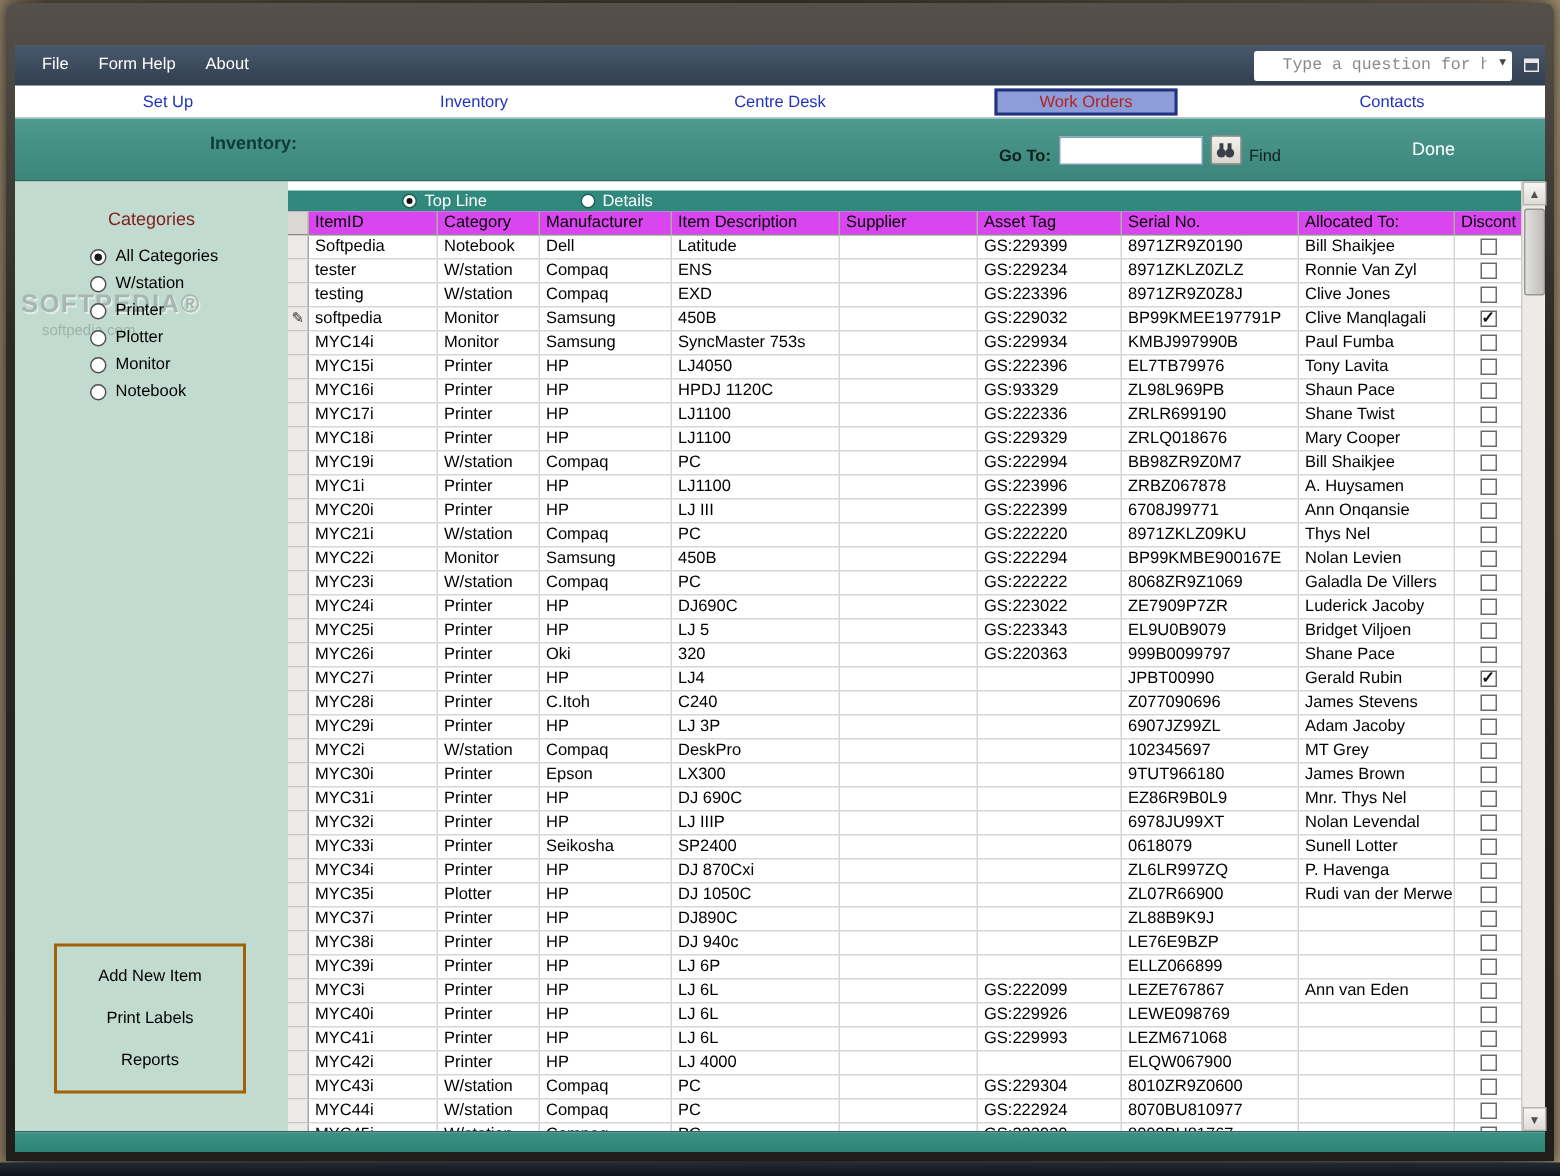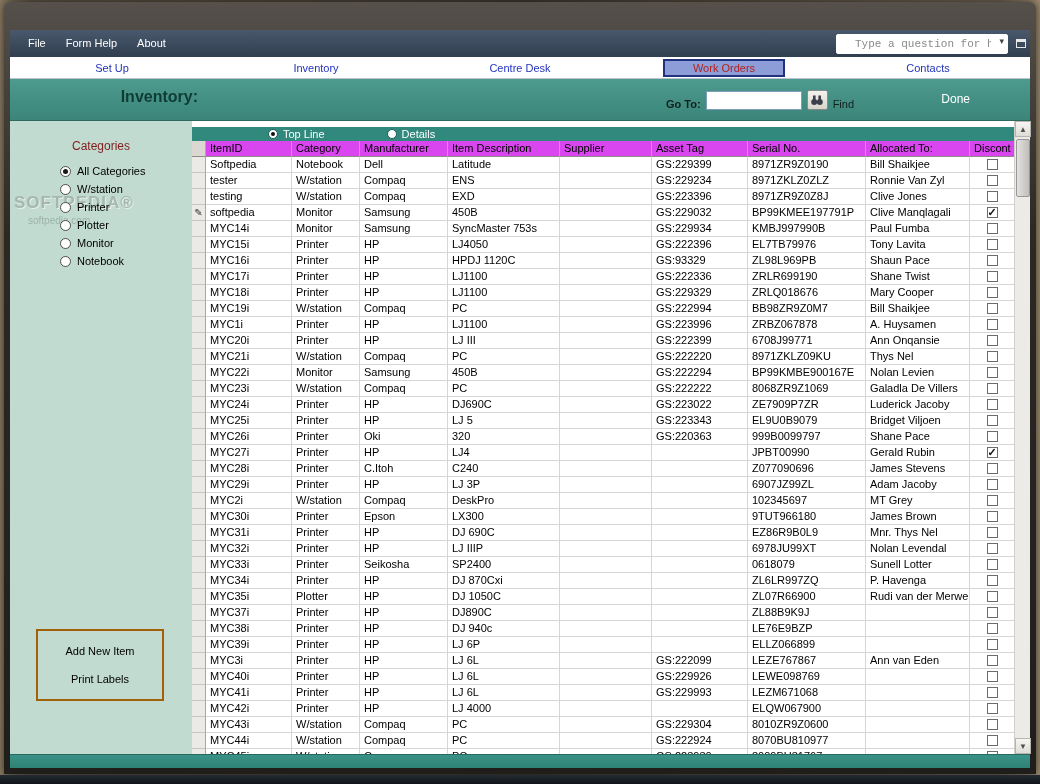--- a/index.html
+++ b/index.html
@@ -55,21 +55,21 @@
   .tab { flex:1; display:flex; align-items:center; justify-content:center; font-size:11px; color:#2233bb; }
   .tab-label { padding:1px 6px; }
   .tab.active { color:#b22222; }
   .tab.active .tab-label { background:#8c9dd8; border:2px solid #23327f; color:#b22222; padding:1px 28px; }
 
   
   .form { position:relative; height:689px; background:#fff; }
   .form-header { height:42px; background:linear-gradient(#4d9a8e,#3b857a); border-bottom:1px solid #2c6a60;
     position:relative; }
   .inv-title { position:absolute; left:20px; top:9px; width:168px; text-align:right;
-    font-size:16px; font-weight:bold; color:#0e3b33; }
+    font-size:12px; font-weight:bold; color:#0e3b33; }
   .goto-group { position:absolute; left:656px; top:11px; display:flex; align-items:flex-end; gap:5px; }
   .goto-label { font-size:11px; color:#10201c; font-weight:bold; }
   .goto-input { width:96px; height:19px; border:1px solid #7f9db9; font-size:11px; padding:0 3px;
     font-family:"Liberation Sans",sans-serif; }
   .find-btn { width:21px; height:20px; background:linear-gradient(#f4f2ec,#d9d5cb); border:1px solid #8a8a8a;
     border-radius:2px; display:flex; align-items:center; justify-content:center; cursor:pointer; }
   .find-label { font-size:11px; color:#10201c; }
   .done-btn { position:absolute; right:60px; top:13px; color:#fff; font-size:12px; cursor:pointer; }
 
   .form-body { position:relative; height:633px; }
@@ -222,20 +222,21 @@
     <span class="cat-label">Monitor</span>
   </div>
                 <div class="cat-item">
     <span class="radio"></span>
     <span class="cat-label">Notebook</span>
   </div>
               </div>
             <div class="sb-buttons">
                 <div class="sb-btn">Add New Item</div>
                 <div class="sb-btn">Print Labels</div>
+                <div class="sb-btn">Reports</div>
               </div>
           </div>
 
           <div class="tablewrap">
             <div class="viewbar">
                 <div class="view-option">
     <span class="wradio on"></span>
     <span>Top Line</span>
   </div>
                 <div class="view-option">

